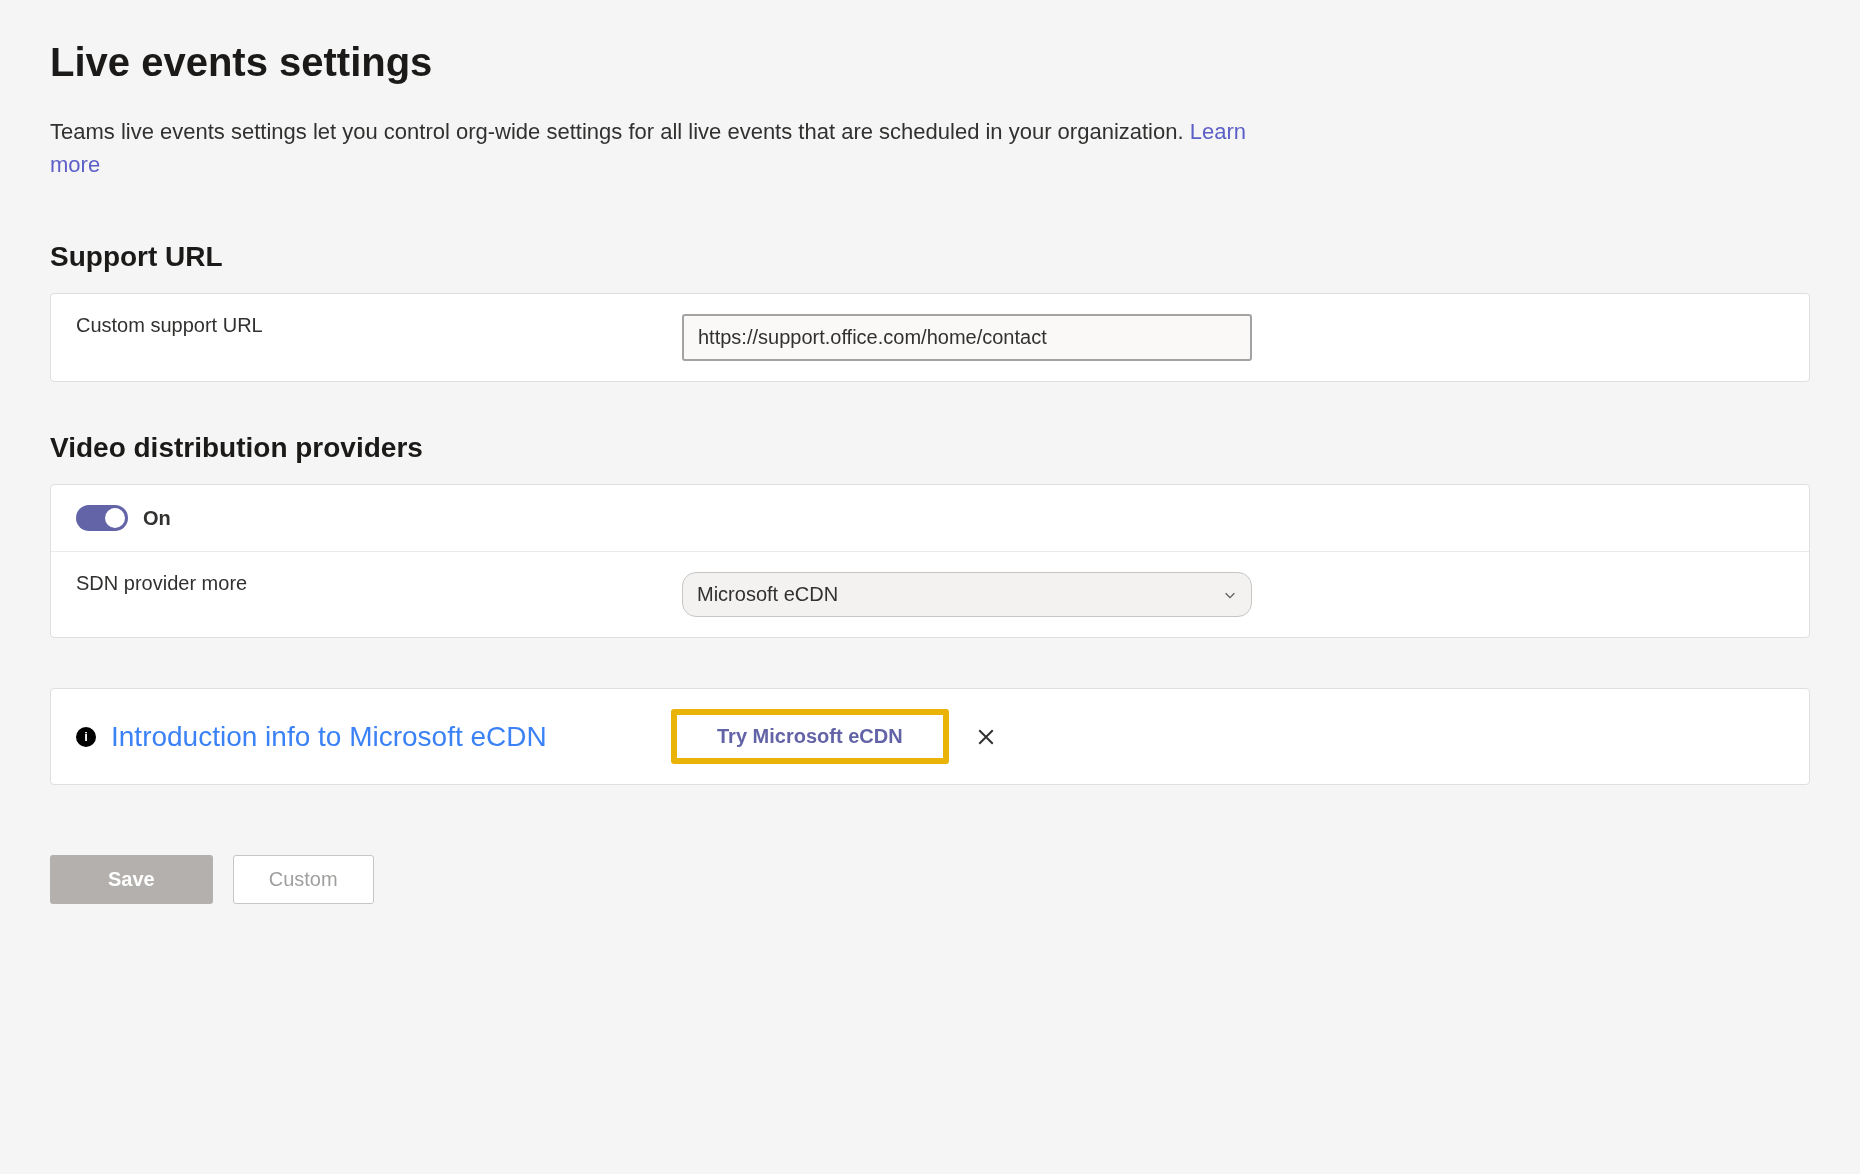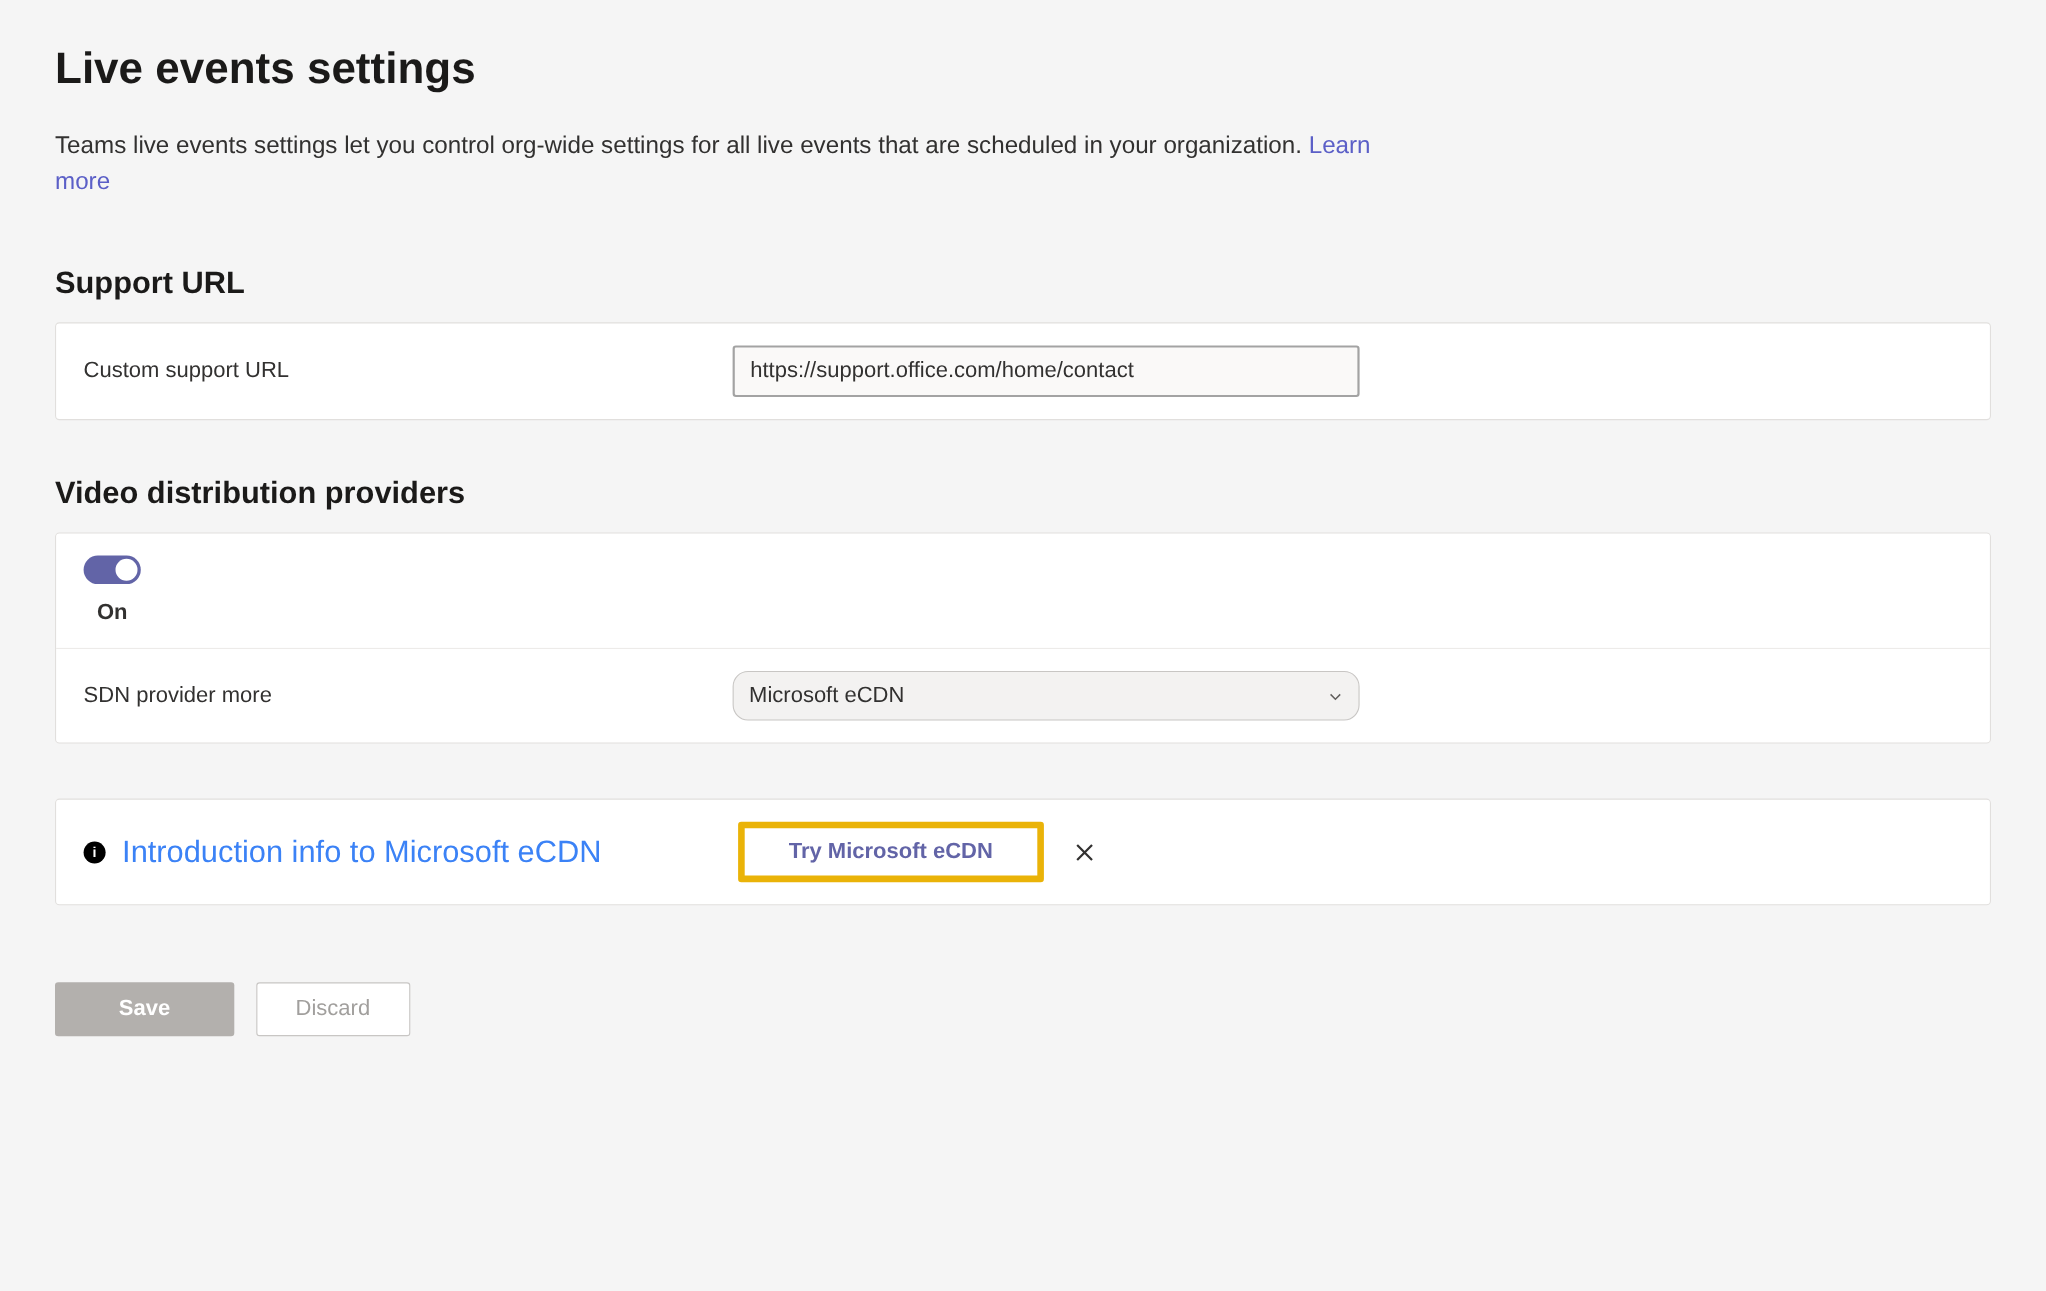--- a/index.html
+++ b/index.html
@@ -38,23 +38,24 @@
       color: #1b1a19;
     }
     .card {
       background-color: #ffffff;
       border: 1px solid #e1dfdd;
       border-radius: 4px;
       margin-bottom: 50px;
     }
     .card-row {
       display: flex;
-      align-items: center;
+      align-items: flex-start;
       padding: 20px 25px;
       border-bottom: 1px solid #edebe9;
+      gap: 16px;
     }
     .card-row:last-child {
       border-bottom: none;
     }
     .row-label {
       flex: 0 0 590px;
       font-size: 20px;
       color: #323130;
     }
     .row-control {
@@ -69,21 +70,20 @@
       border: 2px solid #a3a3a3;
       border-radius: 3px;
       background-color: #faf9f8;
       color: #323130;
       font-family: inherit;
     }
     .toggle-wrapper {
       display: flex;
       align-items: center;
       gap: 15px;
-      flex-direction: column;
     }
     .toggle {
       width: 52px;
       height: 26px;
       background-color: #6264a7;
       border-radius: 13px;
       position: relative;
       cursor: pointer;
     }
     .toggle-knob {
@@ -247,14 +247,14 @@
   <button class="outline-button">Try Microsoft eCDN</button>
   <div class="close-icon">
     <svg viewBox="0 0 16 16" width="18" height="18" stroke="#323130" stroke-width="1.8" fill="none">
       <path d="M2 2 L14 14 M14 2 L2 14"></path>
     </svg>
   </div>
 </div>
 
 <div class="footer-buttons">
   <button class="primary-button">Save</button>
-  <button class="secondary-button">Discard</button>
+  <button class="secondary-button">Custom</button>
 </div>
 
 </body></html>

